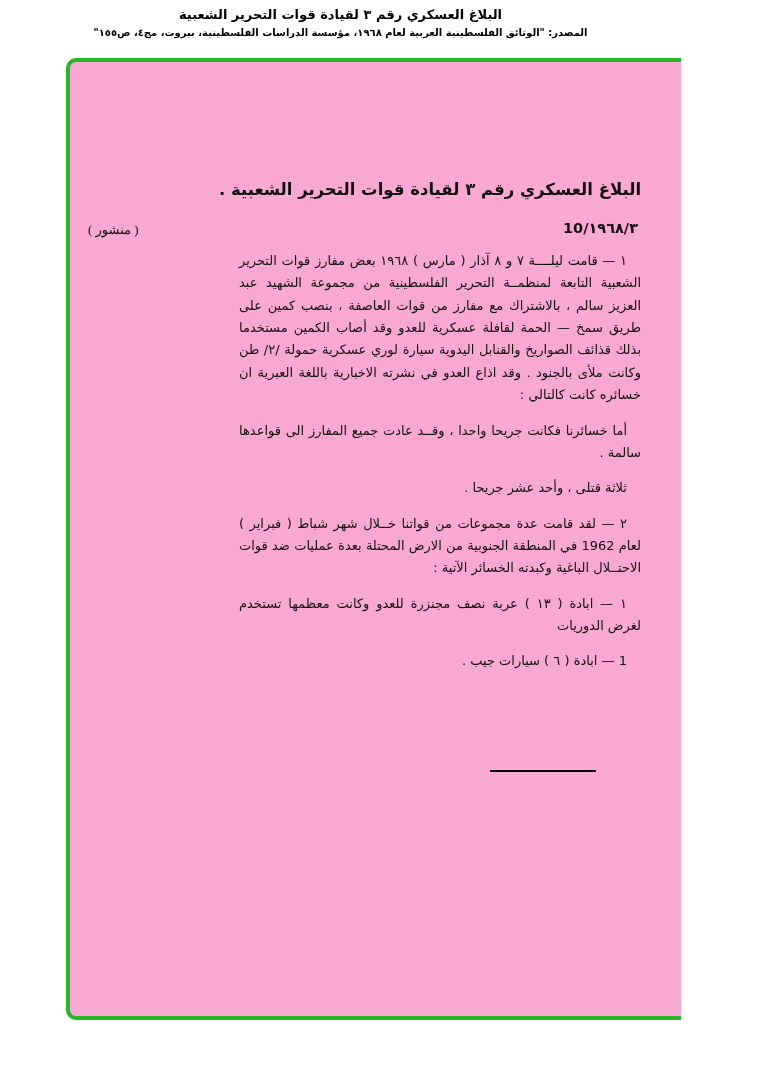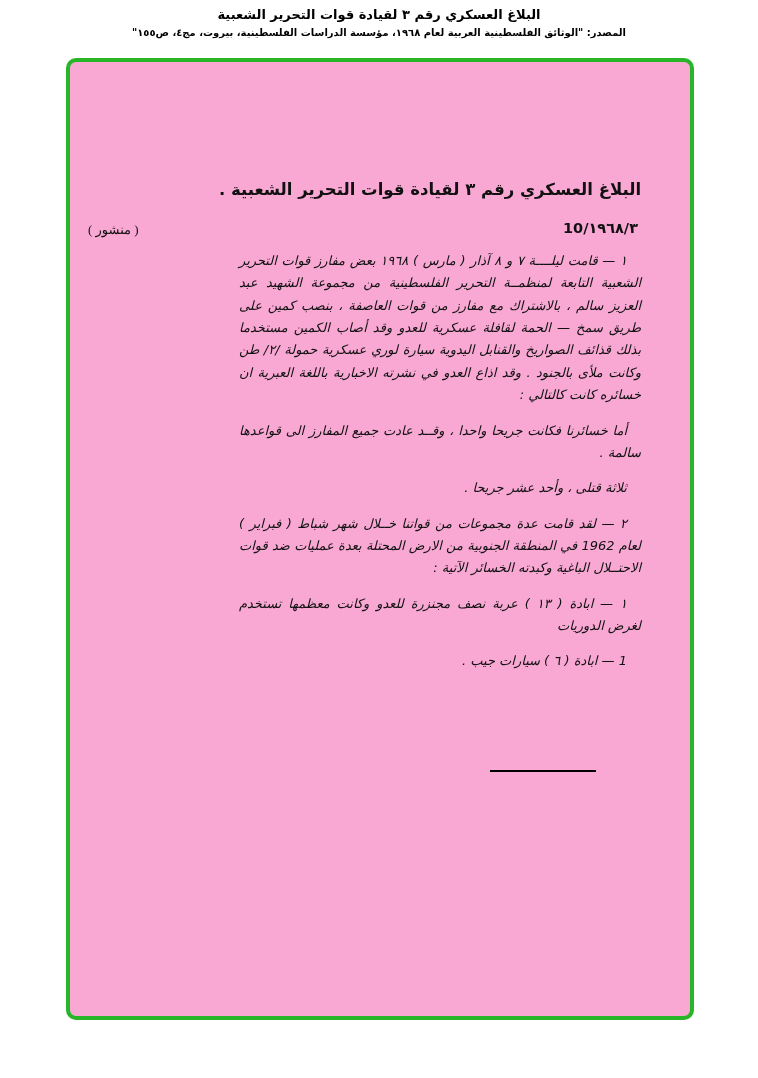--- a/index.html
+++ b/index.html
@@ -3,21 +3,21 @@
 <meta charset="utf-8">
 <style>
   html, body {
     margin: 0;
     padding: 0;
     background: #ffffff;
     font-family: "DejaVu Sans", sans-serif;
   }
   .page {
     position: relative;
-    width: 758px;
+    width: 681px;
     height: 1078px;
     background: #ffffff;
     overflow: hidden;
   }
   .top-header {
     position: absolute;
     top: 7px;
     left: 0;
     width: 100%;
     text-align: center;
@@ -85,21 +85,20 @@
     width: 414px;
     direction: rtl;
     text-align: justify;
     font-size: 13px;
     line-height: 1.72;
     color: #111111;
   }
   .doc-body p {
     margin: 0 0 13px 12px;
     text-indent: 14px;
-    font-style: italic;
   }
   .signature-line {
     position: absolute;
     top: 708px;
     left: 420px;
     width: 106px;
     border-top: 2px solid #000000;
   }
 </style>
 </head>

